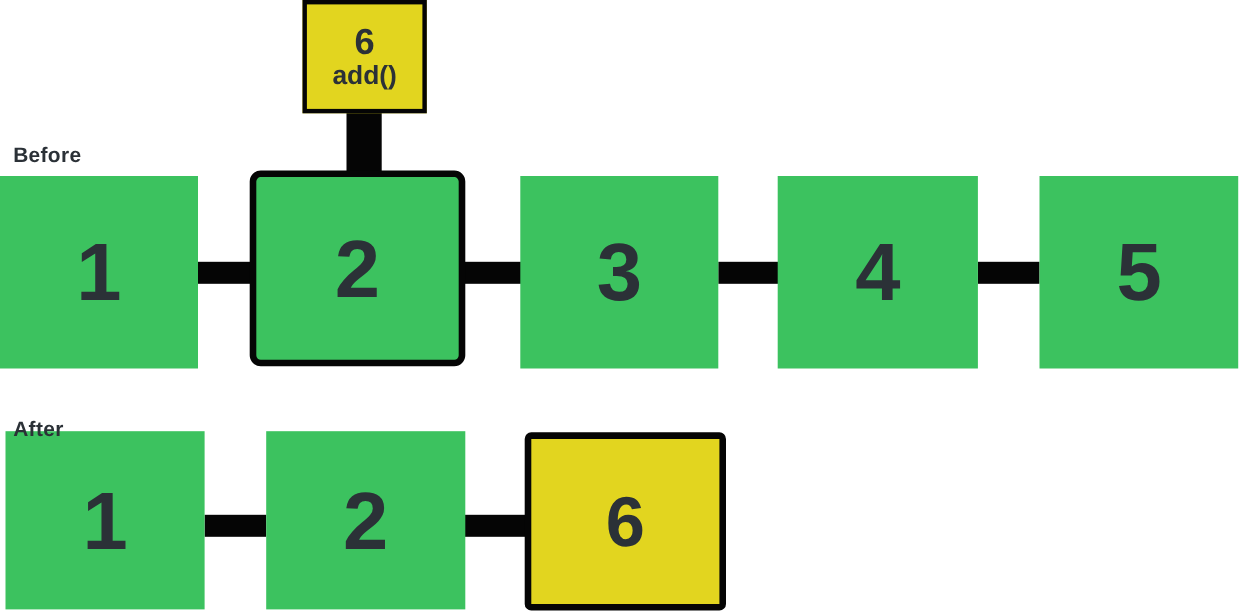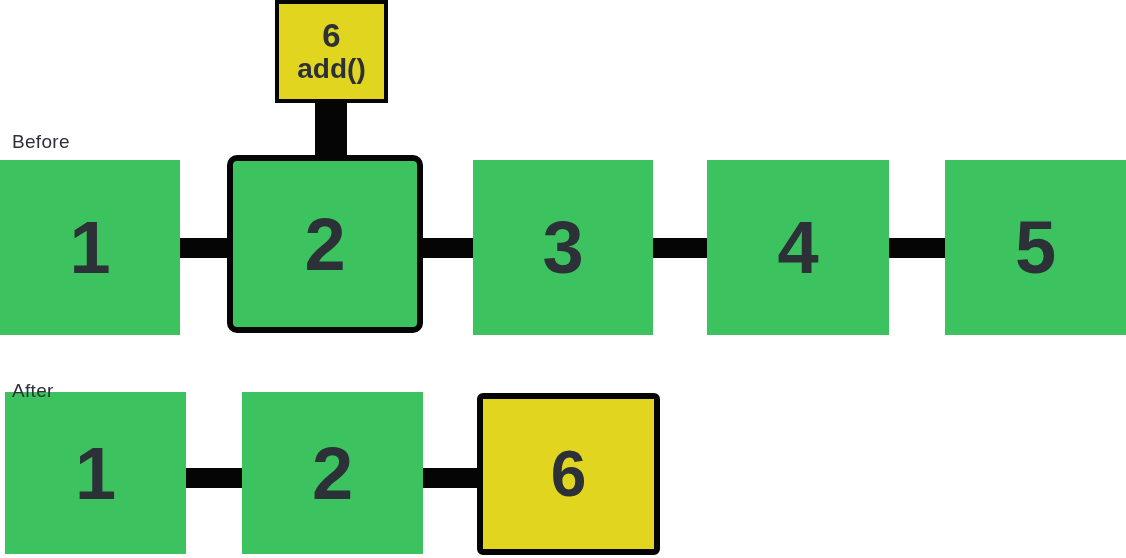--- a/index.html
+++ b/index.html
@@ -19,21 +19,21 @@
   .canvas{
     position:relative;
     width:1126px;
     height:558px;
     background:var(--background);
     overflow:hidden;
   }
   .section-label{
     position:absolute;
     font-size:19px;
-    font-weight:normal;
+    font-weight:bold;
     letter-spacing:0.3px;
     color:var(--ink);
     z-index:3;
   }
   .node{
     position:absolute;
     display:flex;
     align-items:center;
     justify-content:center;
     background:var(--green);
@@ -70,21 +70,21 @@
     justify-content:center;
     color:var(--ink);
     z-index:2;
   }
   .callout .callout-value{
     font-size:33px;
     line-height:1.1;
     font-weight:bold;
   }
   .callout .callout-method{
-    font-size:28px;
+    font-size:24px;
     line-height:1.1;
     font-weight:bold;
   }
   
   .b1{left:0;   top:160; width:180px; height:175px;}
   .b2{left:227; top:155; width:196px; height:178px;}
   .b3{left:473px; top:160px; width:180px; height:175px;}
   .b4{left:707px; top:160px; width:182px; height:175px;}
   .b5{left:945px; top:160px; width:181px; height:175px;}
   .b1{left:0px; top:160px;} .b2{left:227px; top:155px;}

